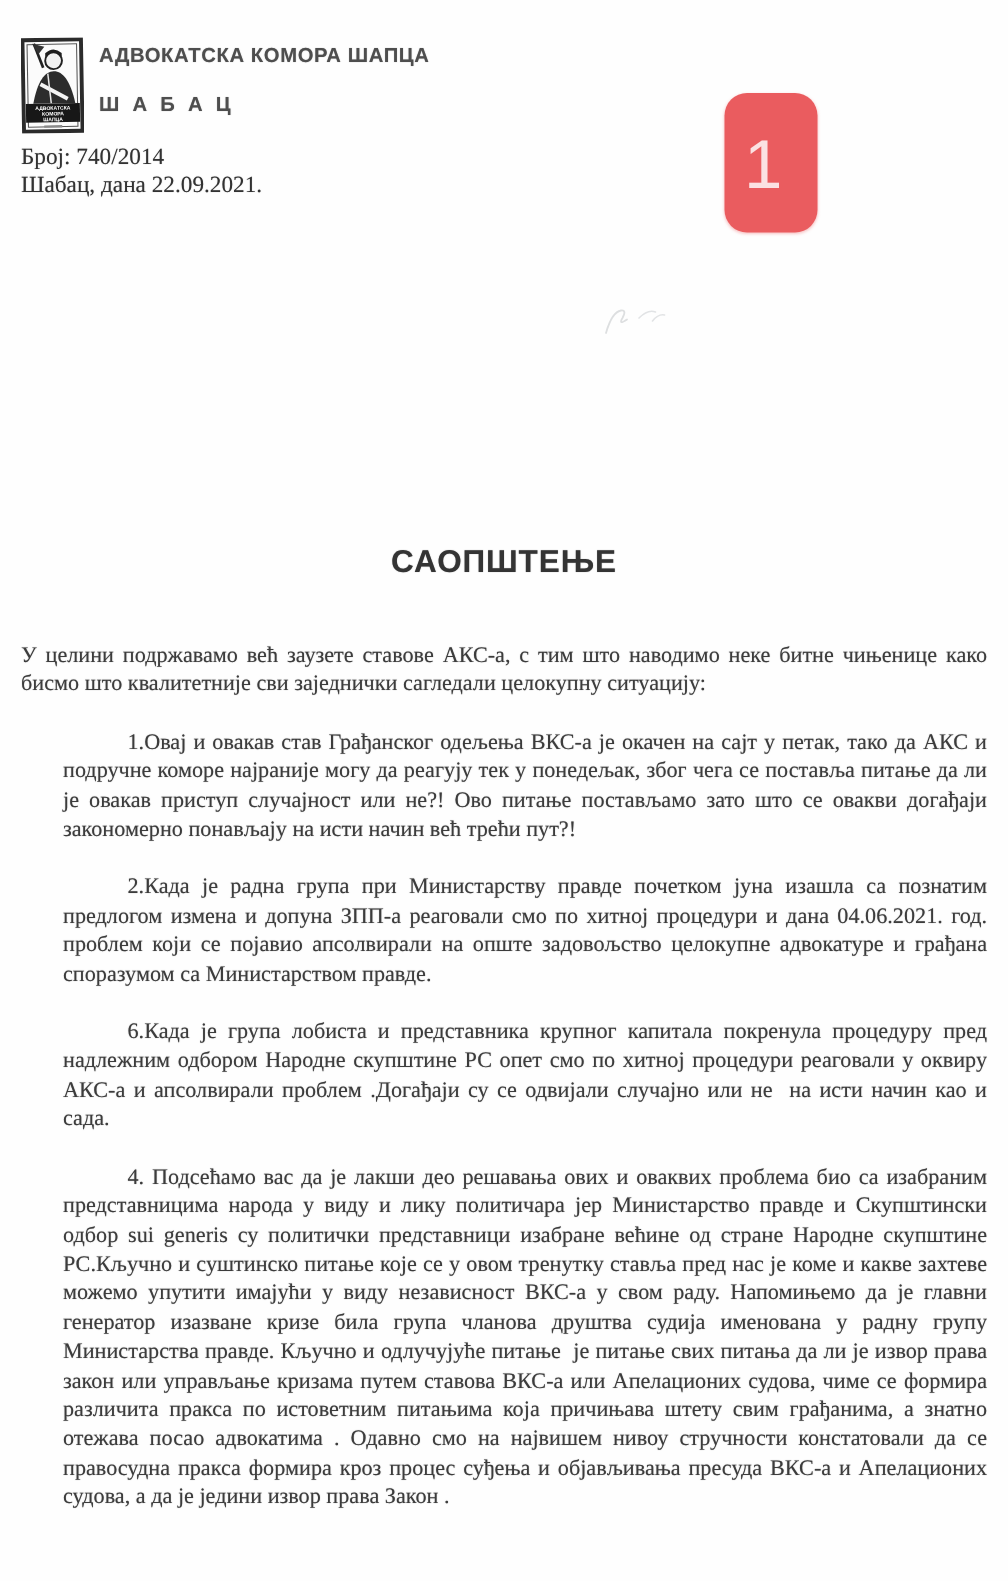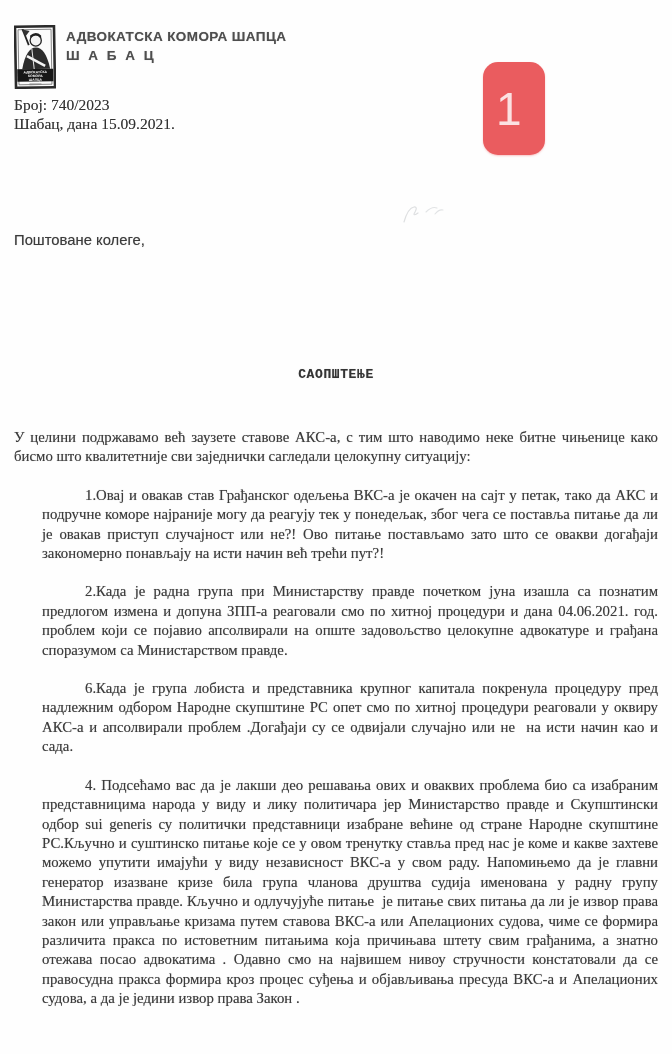--- a/index.html
+++ b/index.html
@@ -23,21 +23,21 @@
     left: 66px; top: 29px;
     font-size: 13.5px;
     font-weight: bold;
     letter-spacing: 0.4px;
     color: #4e4e4e;
     text-shadow: 0 0 0.7px rgba(80,80,80,.5);
     white-space: nowrap;
   }
   .org-city {
     position: absolute;
-    left: 66px; top: 48px;
+    left: 66px; top: 62px;
     font-size: 13.5px;
     font-weight: bold;
     letter-spacing: 2.5px;
     color: #4e4e4e;
     text-shadow: 0 0 0.7px rgba(80,80,80,.5);
     white-space: nowrap;
   }
   .address-block {
     position: absolute;
     left: 14px; top: 96px;
@@ -87,24 +87,23 @@
   .intro {
     top: 297px;
     text-align: justify;
     white-space: pre-wrap;
   }
   .communique-title {
     top: 365px;
     left: 0; right: 0;
     text-align: center;
     font-weight: bold;
-    font-size: 13px;
+    font-size: 21px;
     letter-spacing: 0.6px;
     color: #343434;
-    font-family: Liberation Mono, monospace;
   }
   .body-block { top: 428px; }
   .body-block p {
     margin: 0 0 19px 0;
     text-align: justify;
     white-space: pre-wrap;
     font-family: Liberation Serif, serif;
   }
   .body-block p.indent { text-indent: 43px; margin-left: 28px; }
 </style>
@@ -135,36 +134,35 @@
         <text x="21" y="55.8" text-anchor="middle" font-size="3.4" font-weight="bold" fill="#ffffff" font-family="Liberation Sans, sans-serif">ШАПЦА</text>
         <rect x="15" y="58.5" width="12" height="1.6" fill="#8a8a8a"></rect>
       </g>
     </svg>
   </div>
 
   <div class="org-name">АДВОКАТСКА КОМОРА ШАПЦА</div>
   <div class="org-city">Ш А Б А Ц</div>
 
   <div class="address-block">
-    <div>Број: 740/2023</div>
-    <div>Шабац, дана 15.09.2021.</div>
+    <div>Број: 740/2014</div>
+    <div>Шабац, дана 22.09.2021.</div>
   </div>
 
   <div class="page-badge">
     <span class="digit">1</span>
   </div>
 
   <div class="hand-mark">
     <svg viewBox="0 0 64 28" width="64" height="28" xmlns="http://www.w3.org/2000/svg">
       <path d="M14 22 Q18 8 24 7 Q28 6.5 25 12 Q22 17 28 13" fill="none" stroke="#c3c6c9" stroke-width="1.2" stroke-linecap="round"></path>
       <path d="M36 12 Q42 6 47 8 M45 14 Q49 9 53 10" fill="none" stroke="#cbced1" stroke-width="1.1" stroke-linecap="round"></path>
     </svg>
   </div>
 
-  <div class="letter-text salutation">Поштоване колеге,</div>
 
 
   <div class="letter-text communique-title">САОПШТЕЊЕ</div>
 
   <div class="letter-text body-block">
     <p>У целини подржавамо већ заузете ставове АКС-а, с тим што наводимо неке битне чињенице како бисмо што квалитетније сви заједнички сагледали целокупну ситуацију:</p>
     <p class="indent">1.Овај и овакав став Грађанског одељења ВКС-а је окачен на сајт у петак, тако да АКС и подручне коморе најраније могу да реагују тек у понедељак, због чега се поставља питање да ли је овакав приступ случајност или не?! Ово питање постављамо зато што се овакви догађаји закономерно понављају на исти начин већ трећи пут?!</p>
     <p class="indent">2.Када је радна група при Министарству правде почетком јуна изашла са познатим предлогом измена и допуна ЗПП-а реаговали смо по хитној процедури и дана 04.06.2021. год.  проблем који се појавио апсолвирали на опште задовољство целокупне адвокатуре и грађана  споразумом са Министарством правде.</p>
     <p class="indent">6.Када је група лобиста и представника крупног капитала покренула процедуру пред надлежним одбором Народне скупштине РС опет смо по хитној процедури реаговали у оквиру АКС-а и апсолвирали проблем .Догађаји су се одвијали случајно или не  на исти начин као и сада.</p>
     <p class="indent">4. Подсећамо вас да је лакши део решавања ових и оваквих проблема био са изабраним представницима народа у виду и лику политичара јер Министарство правде и Скупштински одбор sui generis су политички представници изабране већине од стране Народне скупштине РС.Кључно и суштинско питање које се у овом тренутку ставља пред нас је коме и какве захтеве можемо упутити имајући у виду независност ВКС-а у свом раду. Напомињемо да је главни генератор изазване кризе била група чланова друштва судија именована у радну групу Министарства правде. Кључно и одлучујуће питање  је питање свих питања да ли је извор права закон или управљање кризама путем ставова ВКС-а или Апелационих судова, чиме се формира различита пракса по истоветним питањима која причињава штету свим грађанима, а знатно отежава посао адвокатима . Одавно смо на највишем нивоу стручности констатовали да се правосудна пракса формира кроз процес суђења и објављивања пресуда ВКС-а и Апелационих судова, а да је једини извор права Закон .</p>

